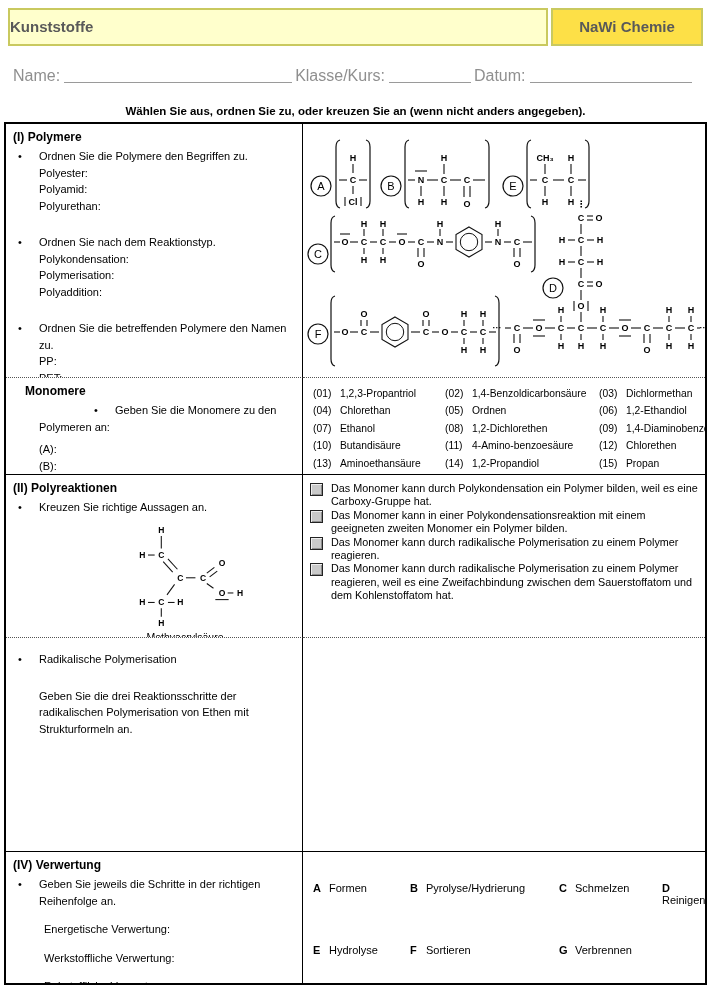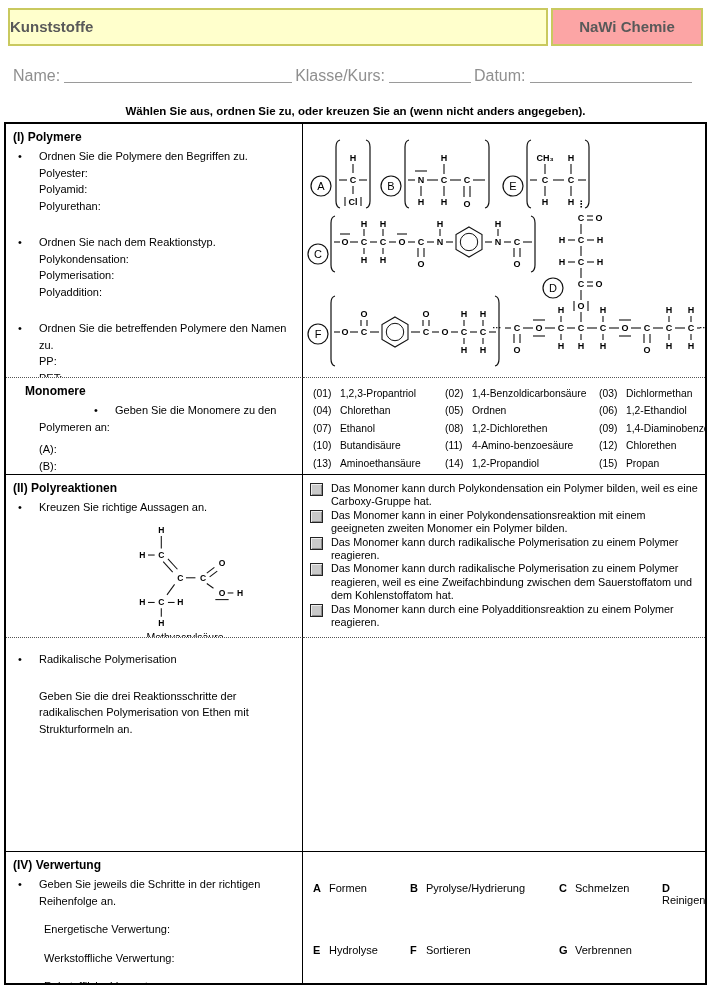--- a/index.html
+++ b/index.html
@@ -67,21 +67,21 @@
 </style>
 </head>
 <body>
 
 <div class="page">
 
   <div class="hdr">
     <div class="hcell left" style="background: rgb(255, 255, 204); border-color: rgb(201, 201, 95); color: rgb(89, 89, 89);">
       <span>Kunststoffe</span>
     </div>
-    <div class="hcell right" style="background: #fca5a5; border-color: rgb(201, 201, 95); color: rgb(89, 89, 89);">
+    <div class="hcell right" style="background: #fde047; border-color: rgb(201, 201, 95); color: rgb(89, 89, 89);">
       <span>NaWi Chemie</span>
     </div>
   </div>
 
   <div class="meta">
     <span class="lbl">Name:</span>
     <span class="ul" style="width:228px"></span>
     <span class="lbl">Klasse/Kurs:</span>
     <span class="ul" style="width:82px"></span>
     <span class="lbl">Datum:</span>
@@ -447,24 +447,20 @@
         <div class="stxt">Das Monomer kann in einer Polykondensationsreaktion mit einem geeigneten zweiten Monomer ein Polymer bilden.</div>
       </div>
       <div class="stmt">
         <span class="cb"></span>
         <div class="stxt">Das Monomer kann durch radikalische Polymerisation zu einem Polymer reagieren.</div>
       </div>
       <div class="stmt">
         <span class="cb"></span>
         <div class="stxt">Das Monomer kann durch radikalische Polymerisation zu einem Polymer reagieren, weil es eine Zweifachbindung zwischen dem Sauerstoffatom und dem Kohlenstoffatom hat.</div>
       </div>
-      <div class="stmt">
-        <span class="cb"></span>
-        <div class="stxt">Das Monomer kann durch eine Polyadditionsreaktion zu einem Polymer reagieren.</div>
-      </div>
     </div>
 
     <div class="cell lc dot-t">
       <div class="bullet" style="margin-top:8px">Radikalische Polymerisation</div>
       <div class="sub" style="margin-top:20px">Geben Sie die drei Reaktionsschritte der radikalischen Polymerisation von Ethen mit Strukturformeln an.</div>
     </div>
 
     <div class="cell dot-t"></div>
 
     <div class="cell lc sol-t">

